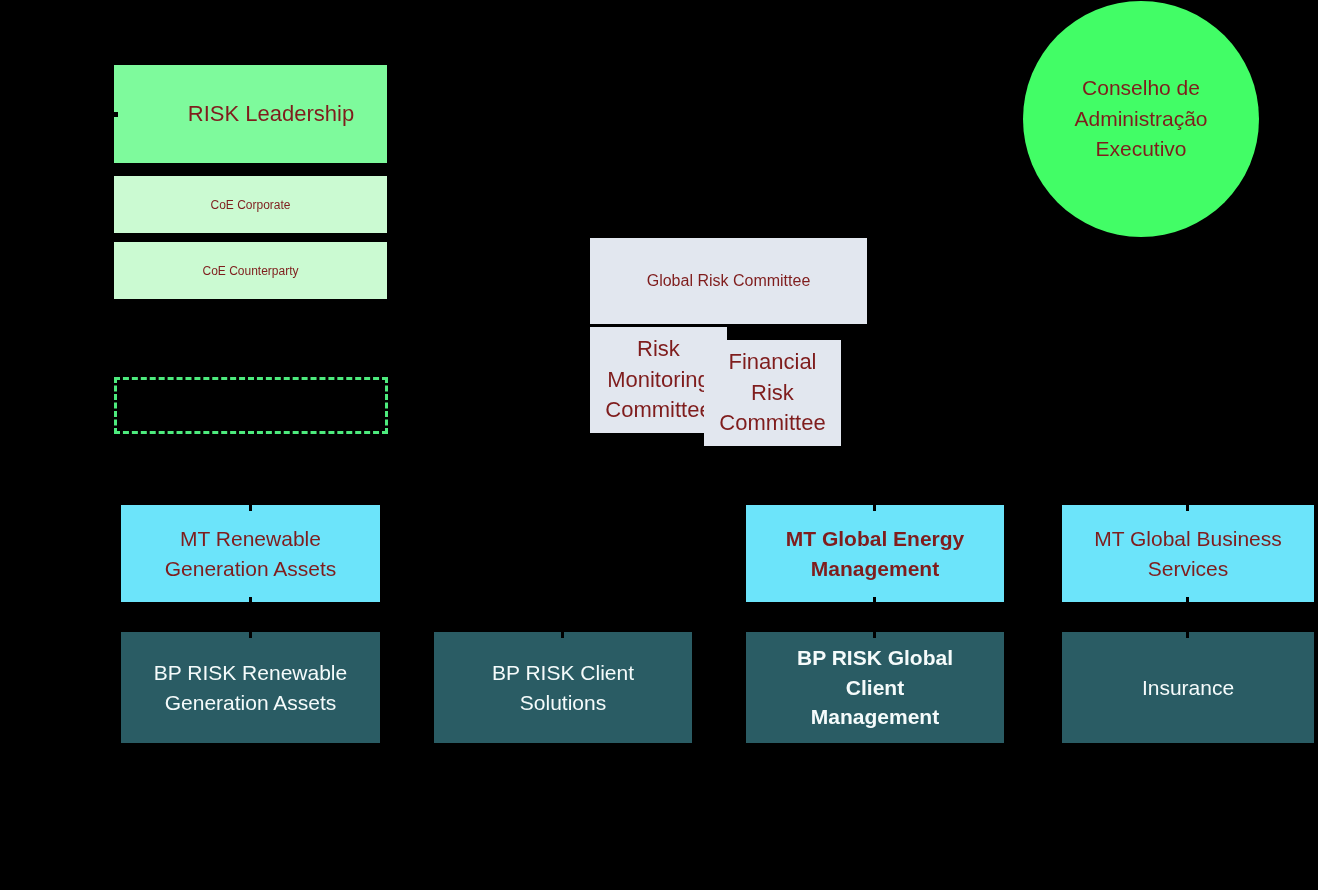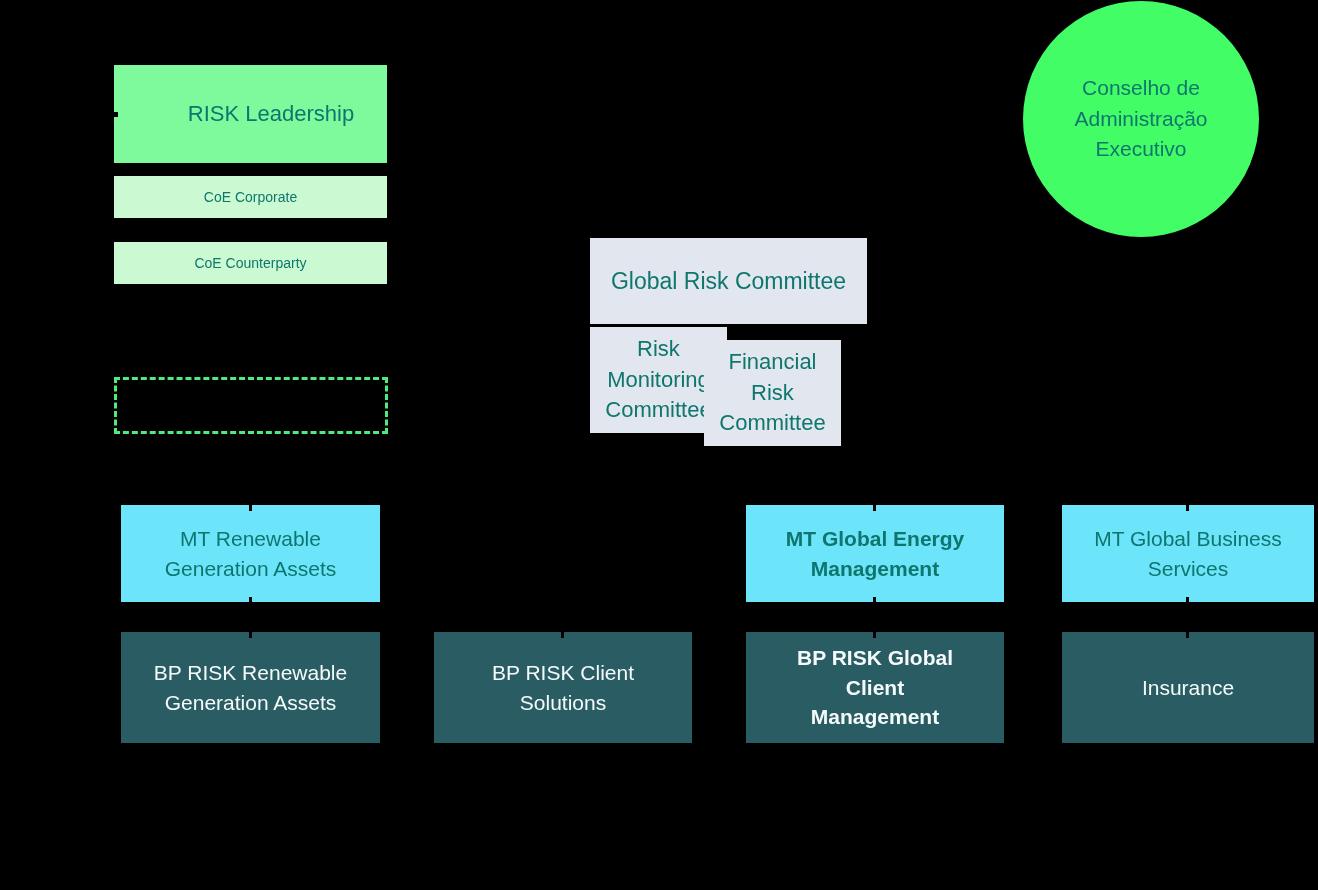--- a/index.html
+++ b/index.html
@@ -8,42 +8,42 @@
     width:1318px;height:890px;
     background:#000000;
     font-family:"Liberation Sans", sans-serif;
     overflow:hidden;
   }
   .box{
     position:absolute;
     display:flex;align-items:center;justify-content:center;
     text-align:center;
     white-space:pre-line;
-    color:#0f766e;
+    color:#7f1d1d;
     box-sizing:border-box;
   }
   
   .leadership{
     left:114px;top:65px;width:273px;height:98px;
     background:#7EFA9C;font-size:22px;padding-left:41px;
   }
   .coe{
-    left:114px;width:273px;height:42px;
-    background:#CBFAD2;font-size:14px;
+    left:114px;width:273px;height:57px;
+    background:#CBFAD2;font-size:12px;
   }
   .coe0{top:176px;} .coe1{top:242px;} .coe2{top:308px;}
   .dashed{
     left:114px;top:377px;width:274px;height:57px;
     background:transparent;
     border:3px dashed #4DEB7D;
   }
   
   .grc{
     left:590px;top:238px;width:277px;height:86px;
-    background:#E2E7EF;font-size:23px;
+    background:#E2E7EF;font-size:16px;
   }
   .subc{
     top:327px;width:137px;height:106px;
     background:#E2E7EF;font-size:22px;line-height:1.38;
   }
   .subc0{left:590px;} .subc1{left:704px;margin-top:13px;}
   
   .circle{
     left:1023px;top:1px;width:236px;height:236px;
     border-radius:50%;

